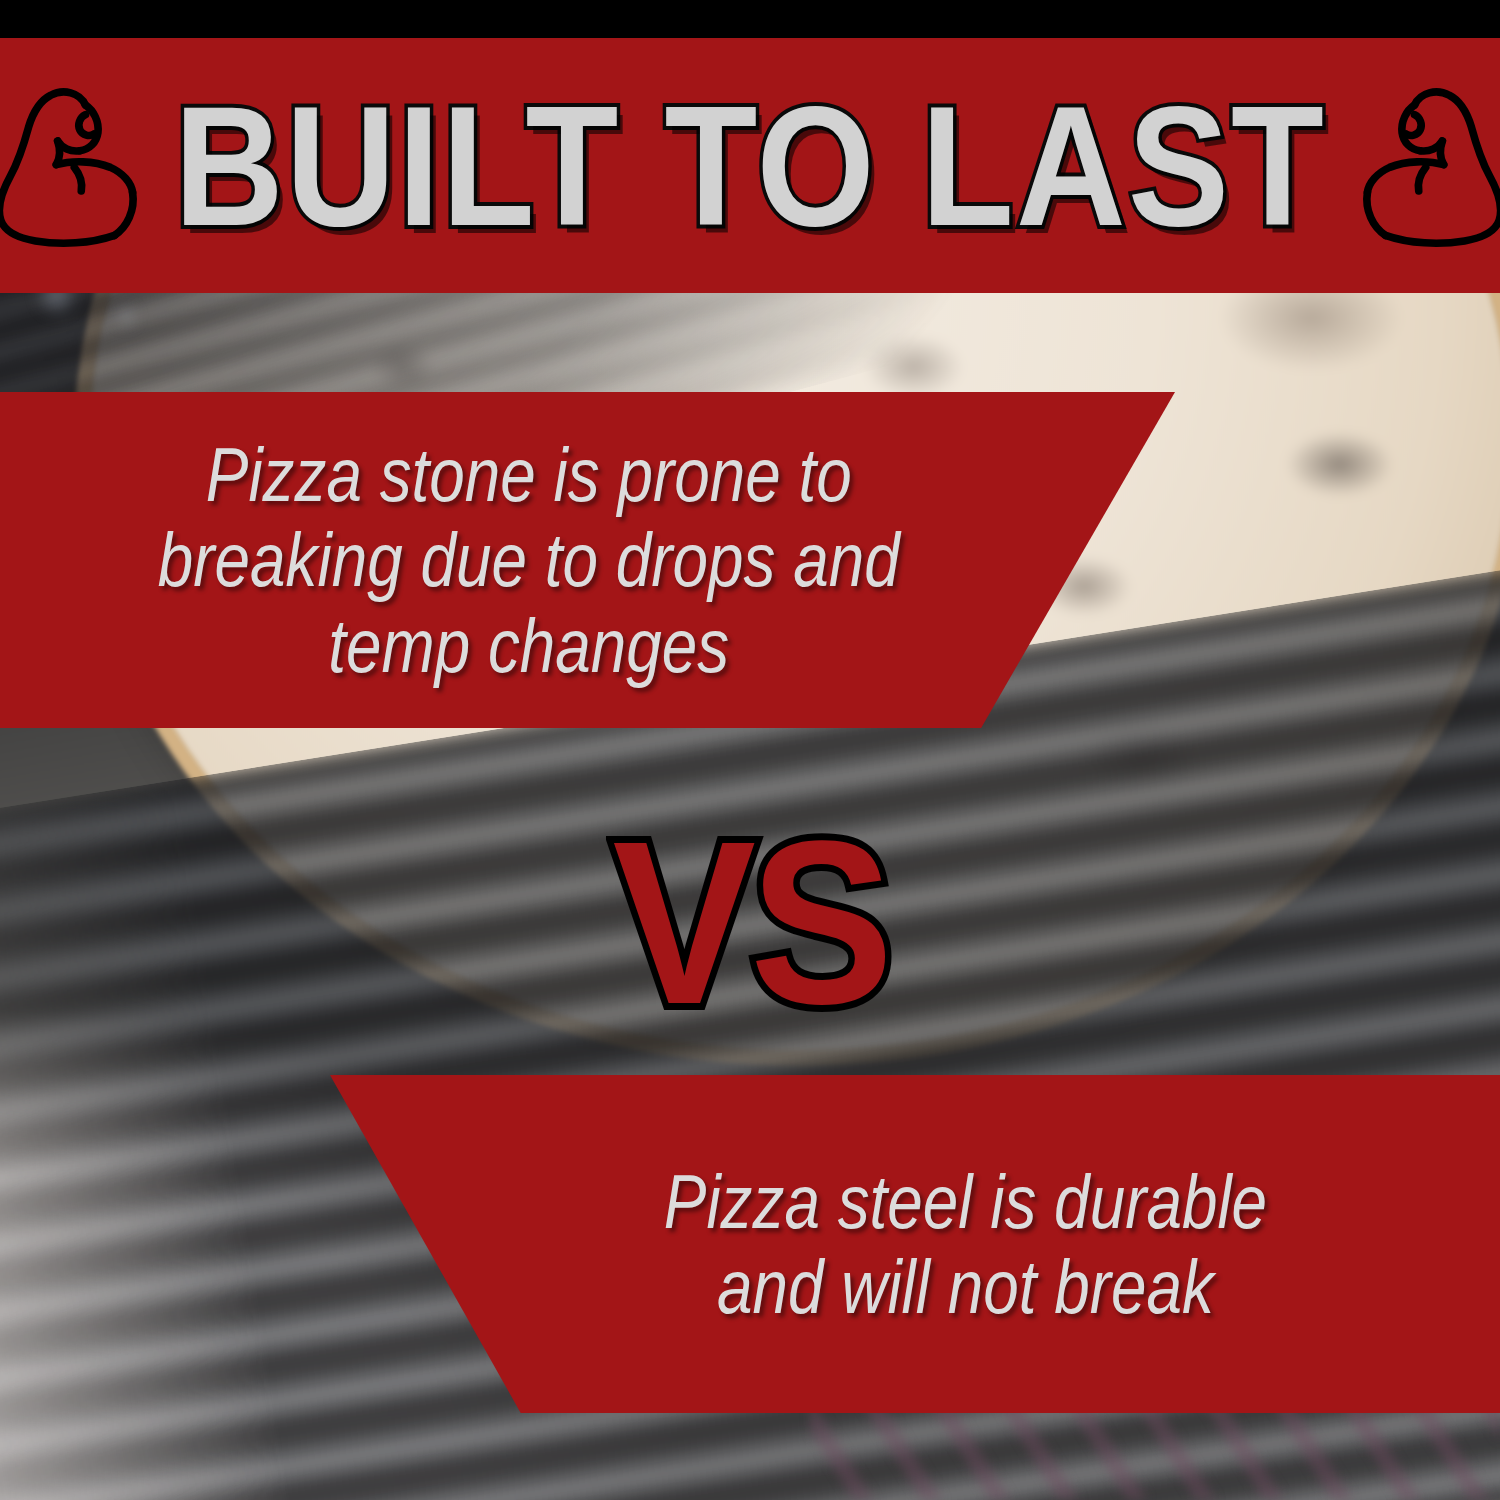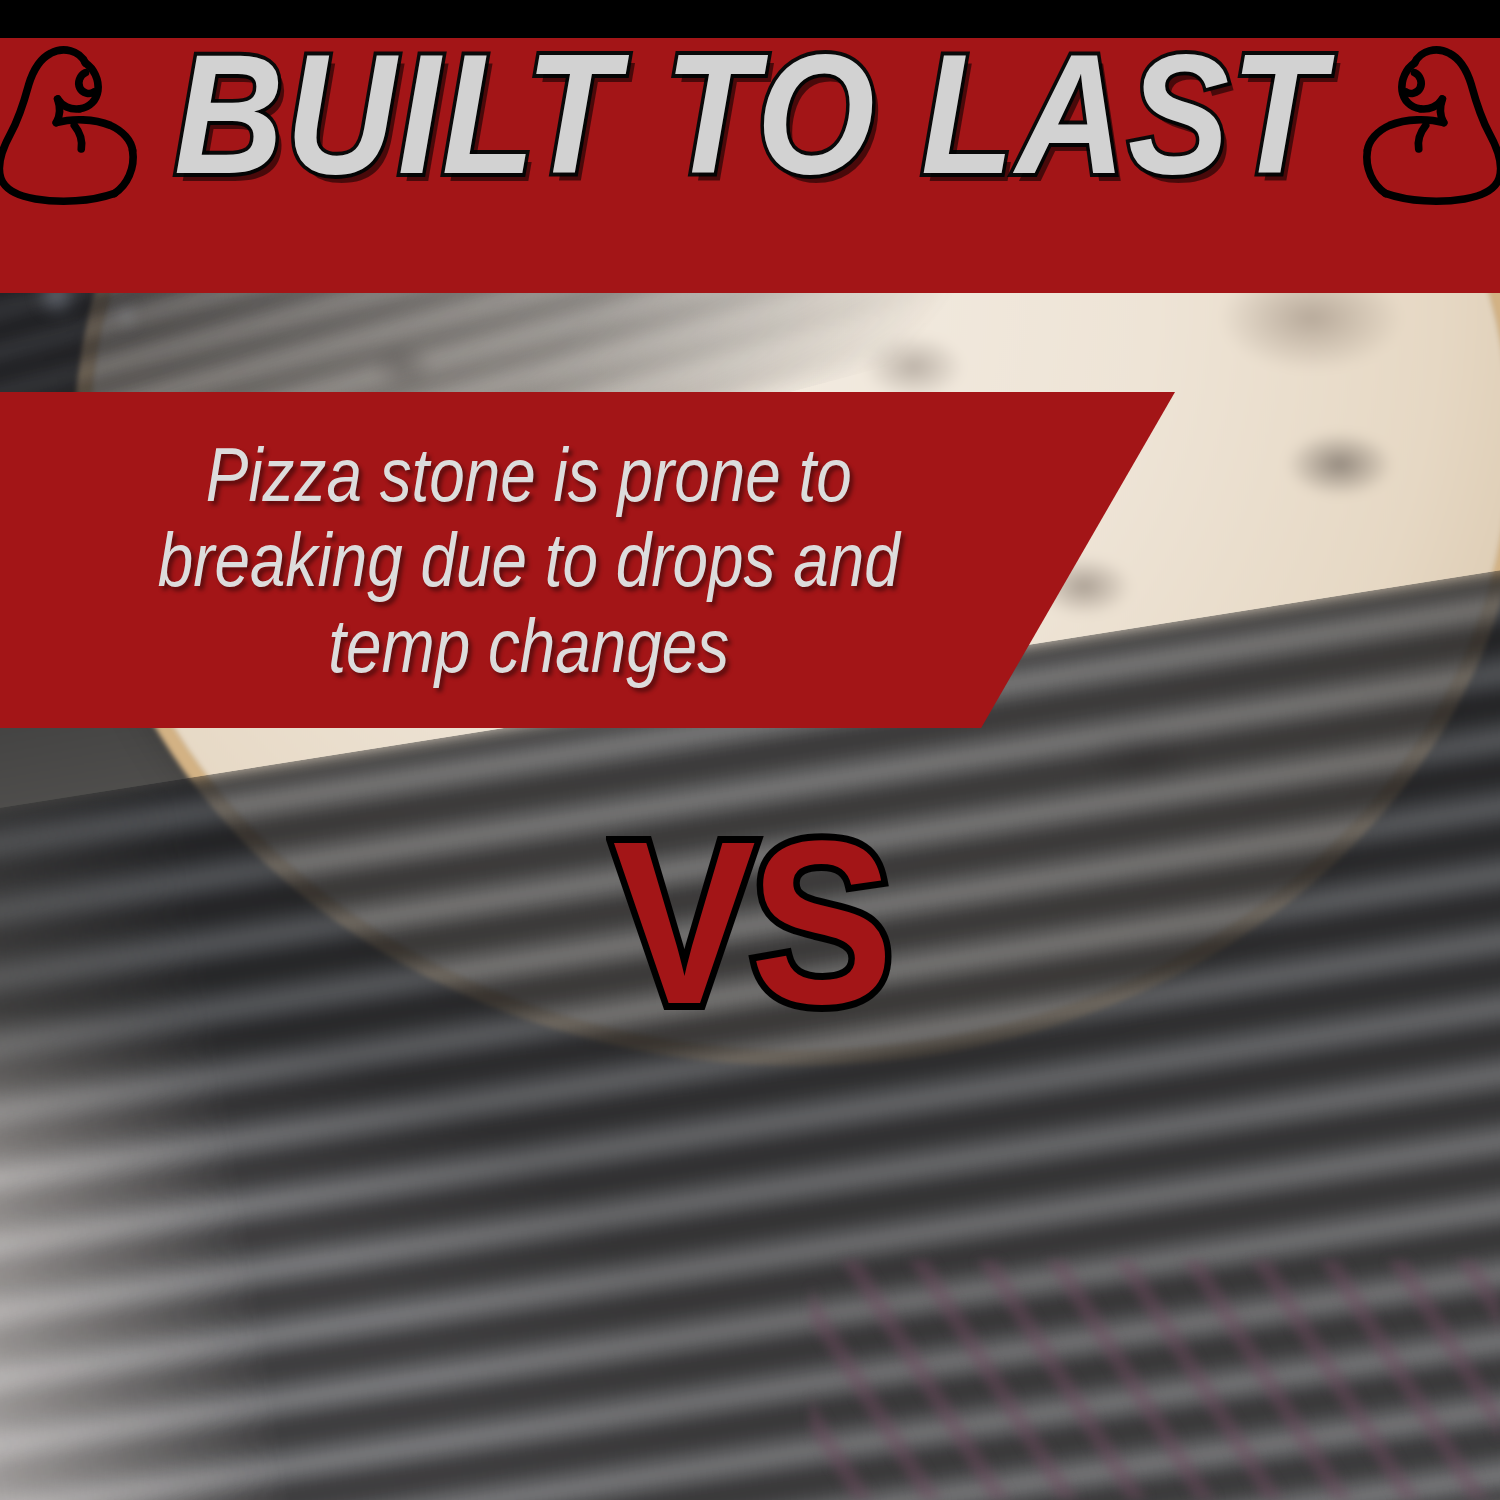--- a/index.html
+++ b/index.html
@@ -139,24 +139,23 @@
   }
 
   
   .header-band {
     position: absolute;
     left: 0; top: 38px;
     width: 1500px;
     height: 255px;
     background: #A31517;
     display: flex;
-    align-items: flex-start;
+    align-items: center;
     justify-content: center;
     gap: 20px;
-    font-style: italic;
   }
   .arm-icon {
     flex: 0 0 auto;
     width: 168px;
     height: 172px;
     display: block;
   }
   .arm-icon.right { transform: scaleX(-1); }
 
   .headline {
@@ -285,14 +284,18 @@
   </div>
 
   <div class="banner banner-top">
     <p class="banner-text">Pizza stone is prone to
 breaking due to drops and
 temp changes</p>
   </div>
 
   <div class="vs-badge">VS</div>
 
+  <div class="banner banner-bottom">
+    <p class="banner-text">Pizza steel is durable
+and will not break</p>
+  </div>
 
 </div>
 
 </body></html>

